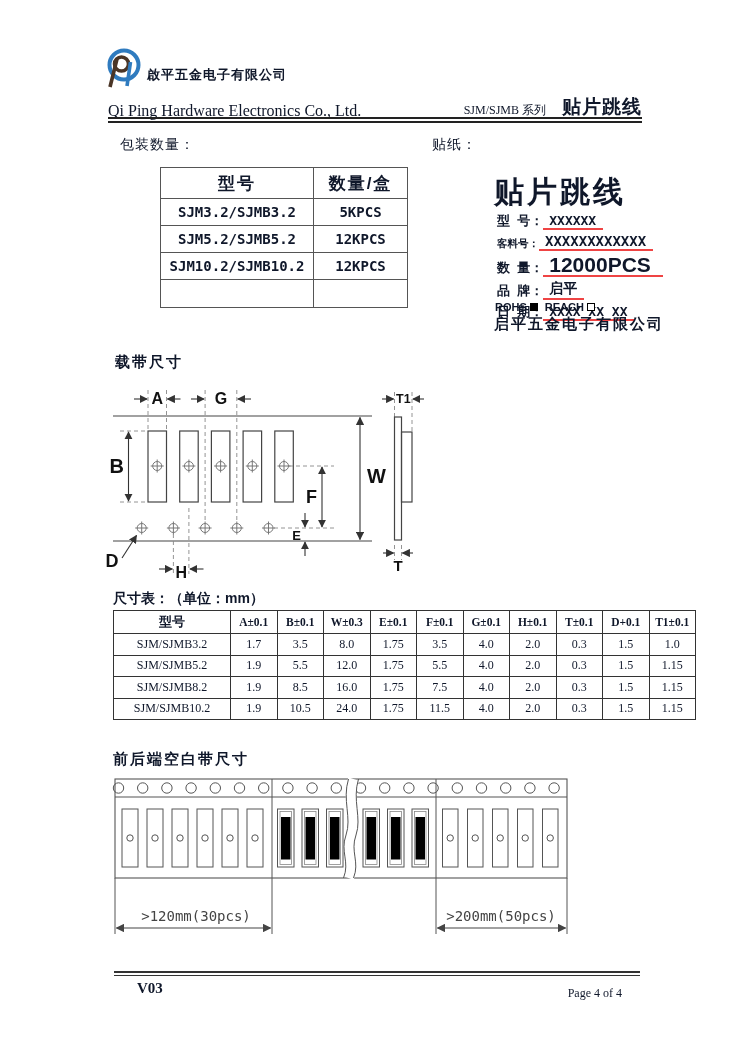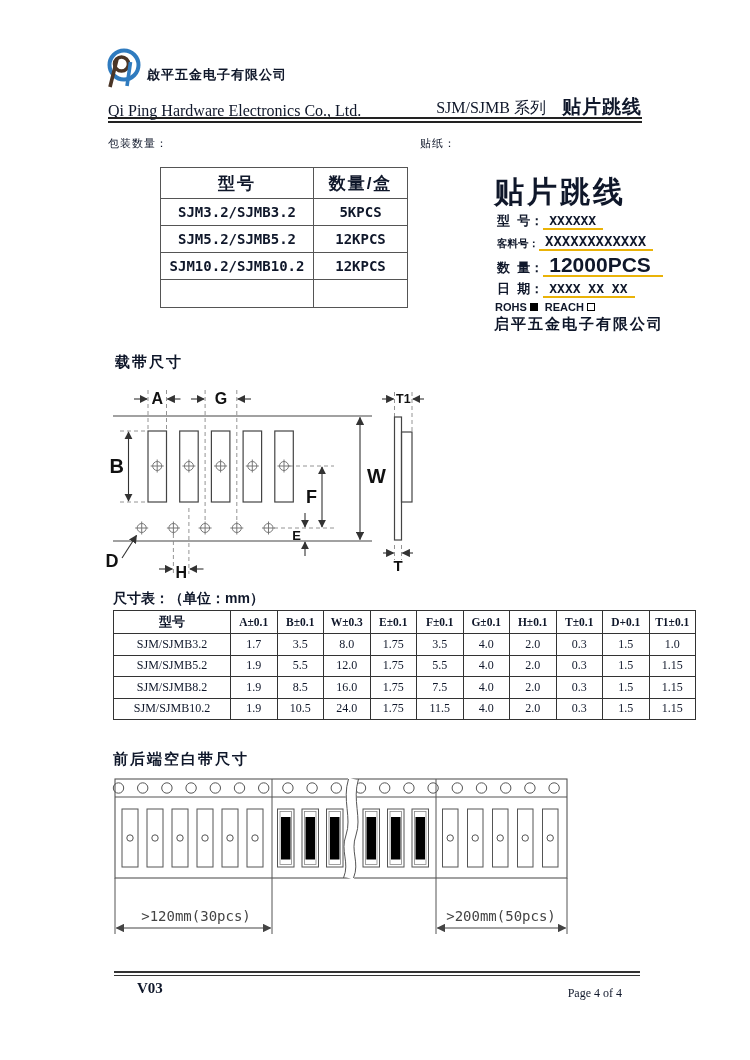--- a/index.html
+++ b/index.html
@@ -5,46 +5,46 @@
   html,body{margin:0;padding:0;background:#e8e8e8;}
   .page{position:relative;width:750px;height:1060px;background:#ffffff;margin:0 auto;
         font-family:"Liberation Sans",sans-serif;color:#0f172a;overflow:hidden;}
   .abs{position:absolute;}
 
   
   .company-cn{left:147px;top:66px;font-size:13px;font-weight:bold;letter-spacing:1px;}
   .header-line2{left:108px;top:94px;width:534px;display:flex;justify-content:space-between;align-items:flex-end;}
   .company-en{font-family:"Liberation Serif",serif;font-size:16px;}
   .series-group{display:flex;align-items:flex-end;gap:16px;}
-  .series{font-family:"Liberation Serif",serif;font-size:16px;padding-bottom:1px;}
+  .series{font-family:"Liberation Serif",serif;font-size:12px;padding-bottom:1px;}
   .product{font-size:19px;font-weight:bold;letter-spacing:1px;}
   .rule-double{left:108px;top:117px;width:534px;height:6px;border-top:2px solid #222;border-bottom:2px solid #222;box-sizing:border-box;}
 
   
-  .lbl{font-size:11px;letter-spacing:1px;}
+  .lbl{font-size:14px;letter-spacing:1px;margin-left:12px;}
   .pkg-label{left:108px;top:136px;}
   .sticker-label{left:420px;top:136px;}
   .sec-title{font-size:15px;font-weight:bold;letter-spacing:2px;}
 
   
   .pkg-table{left:160px;top:167px;border-collapse:collapse;}
   .pkg-table th,.pkg-table td{border:1.6px solid #555;text-align:center;padding:0;}
   .pkg-table th{width:152px;height:30px;font-size:17px;letter-spacing:2px;}
   .pkg-table th:last-child{width:93px;}
   .pkg-table td{height:26px;font-family:"DejaVu Sans Mono",monospace;font-weight:bold;font-size:14px;}
   .pkg-table tr.empty td{height:27px;}
 
   
   .stk-title{left:460px;top:172px;width:200px;text-align:center;
              font-family:"Liberation Serif",serif;font-size:30px;font-weight:600;letter-spacing:3px;}
   .stk-fields{left:497px;top:212px;width:170px;}
   .stk-row{display:flex;align-items:flex-end;margin-bottom:3px;}
   .stk-row .flabel{font-weight:bold;white-space:pre;font-size:13px;}
   .stk-row.small .flabel{font-size:10.5px;}
-  .stk-val{border-bottom:2px solid #eab308;font-family:"DejaVu Sans Mono",monospace;
+  .stk-val{border-bottom:2px solid #ef4444;font-family:"DejaVu Sans Mono",monospace;
            font-weight:bold;font-size:13px;padding:0 7px 0 6px;white-space:pre;}
   .stk-row.small .stk-val{font-size:14px;}
   .stk-row.qty .stk-val{font-family:"Liberation Sans",sans-serif;font-size:21px;line-height:21px;padding-right:12px;}
   .stk-row.brand .stk-val{font-family:"Liberation Sans",sans-serif;font-size:14px;}
   .stk-rohs{left:495px;top:301px;display:flex;align-items:center;gap:3px;
             font-size:11px;font-weight:bold;text-align:right;}
   .sq{width:8px;height:8px;display:inline-block;box-sizing:border-box;}
   .sq.filled{background:#000;}
   .sq.open{border:1.3px solid #000;background:#fff;}
   .stk-company{left:494px;top:315px;font-size:15px;font-weight:bold;letter-spacing:2px;}
@@ -126,20 +126,24 @@
       <span class="flabel">型  号：</span>
       <span class="stk-val">XXXXXX</span>
     </div>
     <div class="stk-row small">
       <span class="flabel">客料号：</span>
       <span class="stk-val">XXXXXXXXXXXX</span>
     </div>
     <div class="stk-row qty">
       <span class="flabel">数  量：</span>
       <span class="stk-val">12000PCS</span>
+    </div>
+    <div class="stk-row brand">
+      <span class="flabel">品  牌：</span>
+      <span class="stk-val">启平</span>
     </div>
     <div class="stk-row">
       <span class="flabel">日  期：</span>
       <span class="stk-val">XXXX XX XX</span>
     </div>
   </div>
   <div class="abs stk-rohs">
     <span>ROHS</span>
     <span class="sq filled"></span>
     <span style="margin-left:4px;">REACH</span>

